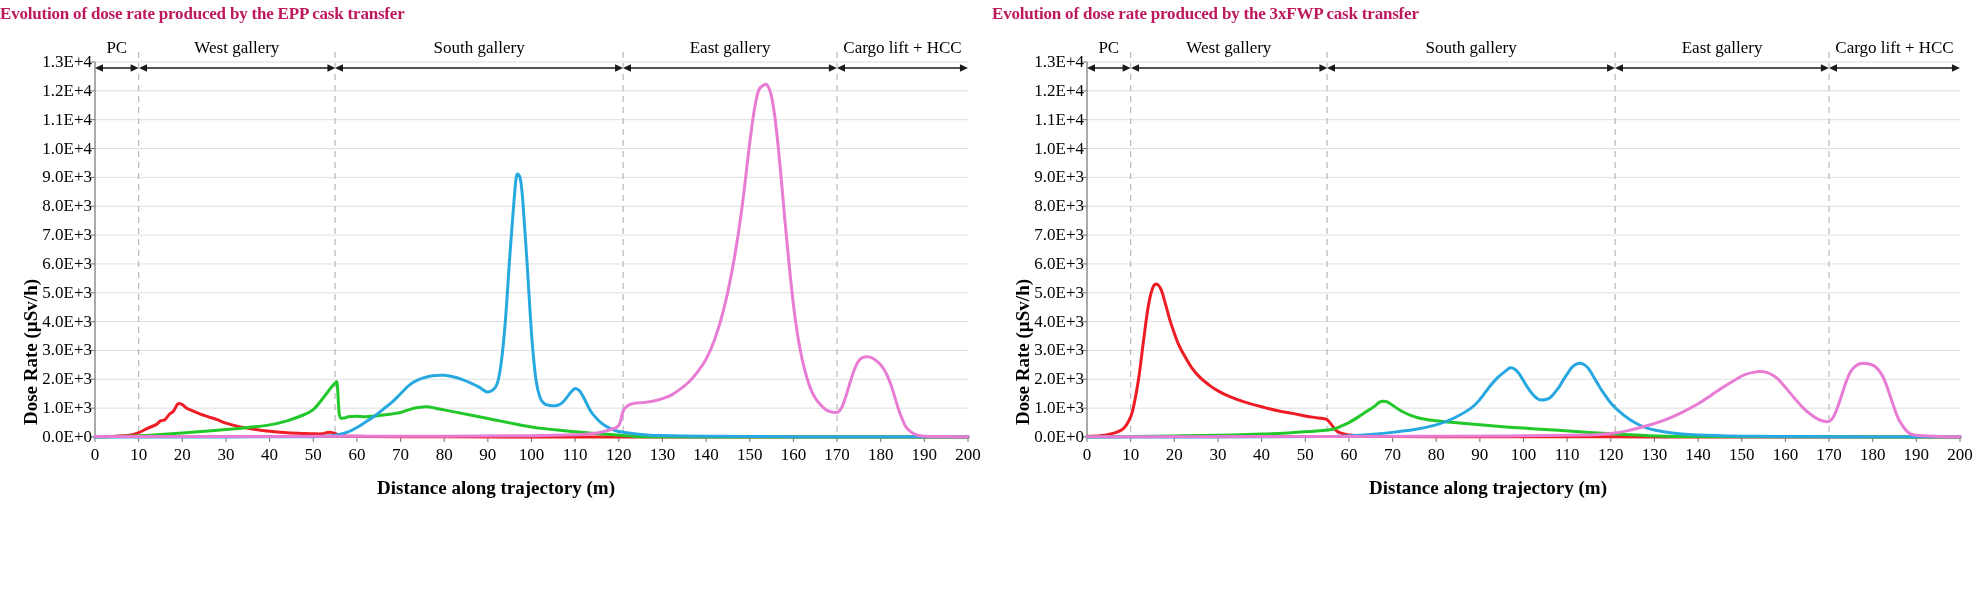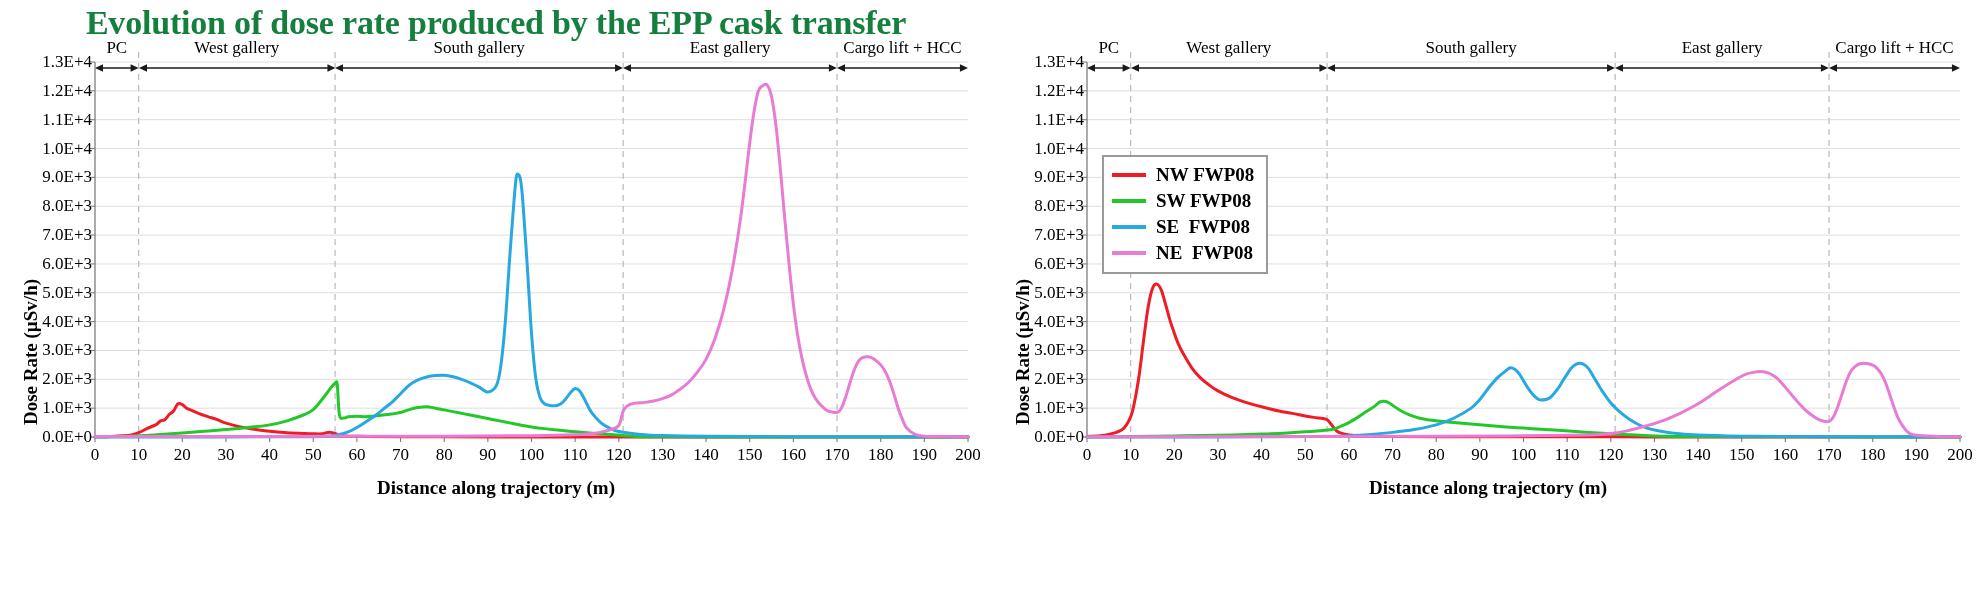--- a/index.html
+++ b/index.html
@@ -16,25 +16,24 @@
     display: flex;
     background: #fff;
   }
   .panel {
     position: relative;
     width: 992px; height: 596px;
   }
   .chart-title {
     position: absolute;
     top: 4px; left: 0; width: 992px;
-    text-align: center;
-    font-size: 34px;
+    font-size: 17px;
     font-weight: bold;
     font-family: "Liberation Serif", "DejaVu Serif", serif;
-    color: #15803d;
+    color: #be185d;
     letter-spacing: -0.2px;
   }
   
   .regions {
     position: absolute;
     left: 0; top: 38px; width: 992px; height: 32px;
   }
   .region-label {
     position: absolute;
     top: 0;
@@ -272,20 +271,21 @@
         <div class="xtick" style="left: 749.75px; top: 445px;">150</div>
         <div class="xtick" style="left: 793.4px; top: 445px;">160</div>
         <div class="xtick" style="left: 837.05px; top: 445px;">170</div>
         <div class="xtick" style="left: 880.7px; top: 445px;">180</div>
         <div class="xtick" style="left: 924.35px; top: 445px;">190</div>
         <div class="xtick" style="left: 968px; top: 445px;">200</div>
       </div>
       <div class="xlabel" style="top: 477px;">Distance along trajectory (m)</div>
     </div>
   <div class="panel" id="panel-1">
+      <div class="chart-title">Evolution of dose rate produced by the 3xFWP cask transfer</div>
       <div class="regions">
         <div class="region-label" style="left: 116.825px;">PC</div>
         <div class="region-arrow" style="left: 95px; width: 43.65px;">
           <svg width="43.650000000000006" height="12" viewBox="0 0 43.650000000000006 12">
             <line x1="5" y1="6" x2="38.650000000000006" y2="6" stroke="#1a1a1a" stroke-width="1.6"></line>
             <path d="M0,6 L8,2.2 L8,9.8 Z" fill="#1a1a1a"></path>
             <path d="M43.650000000000006,6 L35.650000000000006,2.2 L35.650000000000006,9.8 Z" fill="#1a1a1a"></path>
           </svg>
         </div>
         <div class="region-label" style="left: 236.863px;">West gallery</div>
@@ -424,32 +424,14 @@
         <div class="xtick" style="left: 662.45px; top: 445px;">130</div>
         <div class="xtick" style="left: 706.1px; top: 445px;">140</div>
         <div class="xtick" style="left: 749.75px; top: 445px;">150</div>
         <div class="xtick" style="left: 793.4px; top: 445px;">160</div>
         <div class="xtick" style="left: 837.05px; top: 445px;">170</div>
         <div class="xtick" style="left: 880.7px; top: 445px;">180</div>
         <div class="xtick" style="left: 924.35px; top: 445px;">190</div>
         <div class="xtick" style="left: 968px; top: 445px;">200</div>
       </div>
       <div class="xlabel" style="top: 477px;">Distance along trajectory (m)</div>
-      <div class="legend" style="left: 110px; top: 155px;">
-        <div class="legend-row">
-          <span class="legend-swatch" style="background: rgb(238, 28, 37);"></span>
-          <span class="legend-text">NW FWP08</span>
-        </div>
-        <div class="legend-row">
-          <span class="legend-swatch" style="background: rgb(34, 199, 42);"></span>
-          <span class="legend-text">SW FWP08</span>
-        </div>
-        <div class="legend-row">
-          <span class="legend-swatch" style="background: rgb(40, 168, 224);"></span>
-          <span class="legend-text">SE  FWP08</span>
-        </div>
-        <div class="legend-row">
-          <span class="legend-swatch" style="background: rgb(232, 124, 212);"></span>
-          <span class="legend-text">NE  FWP08</span>
-        </div>
-      </div>
     </div>
 </div>
 
 </body></html>

